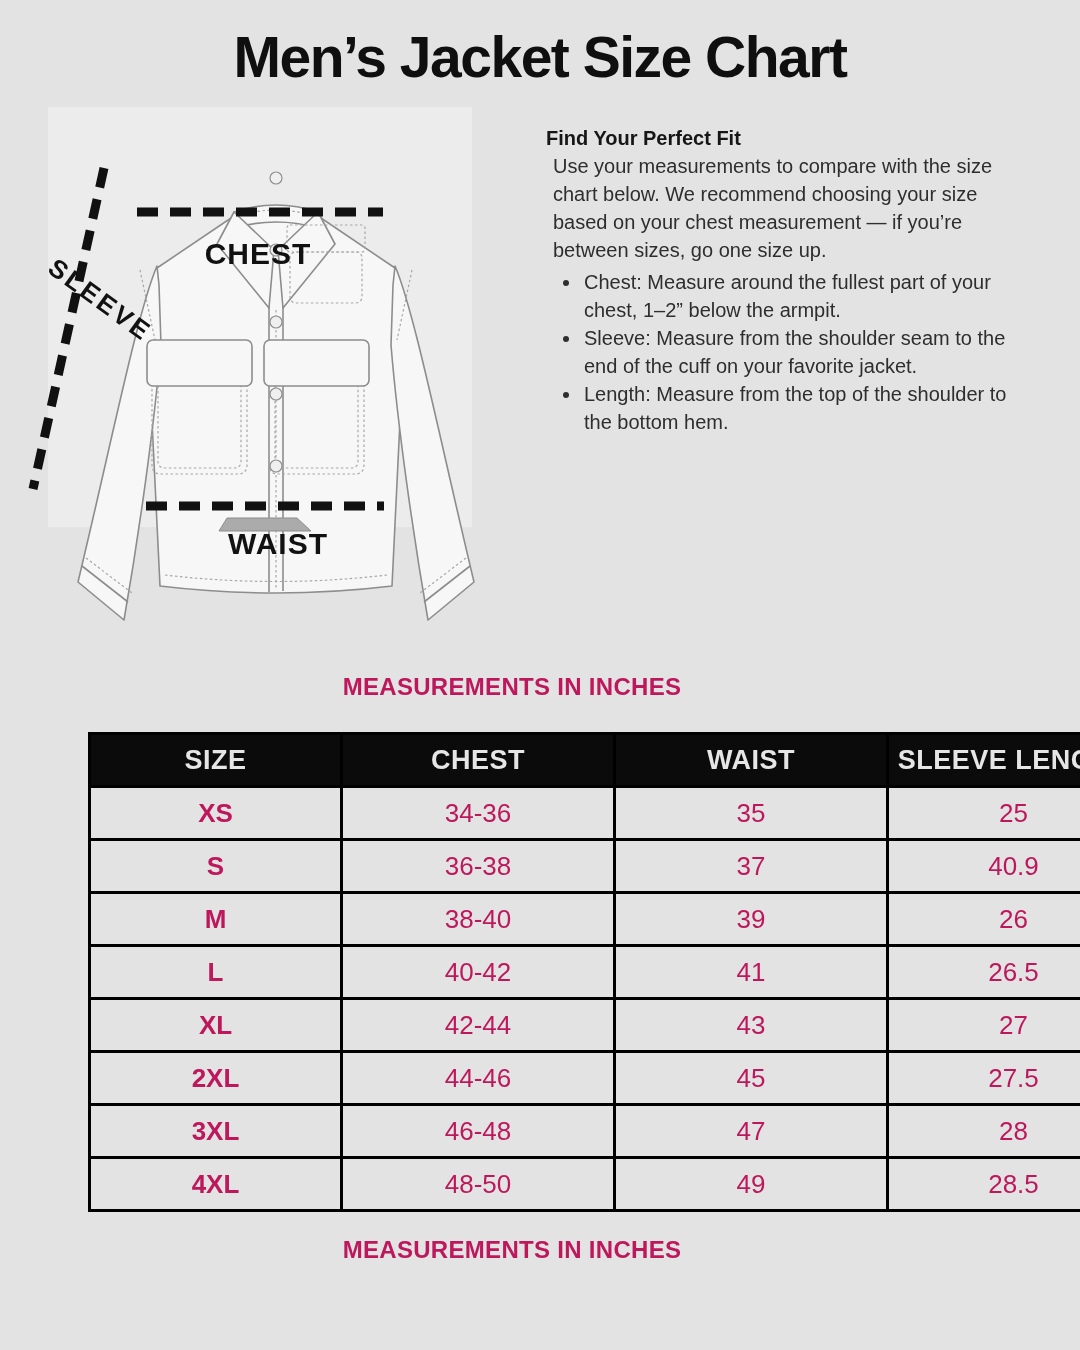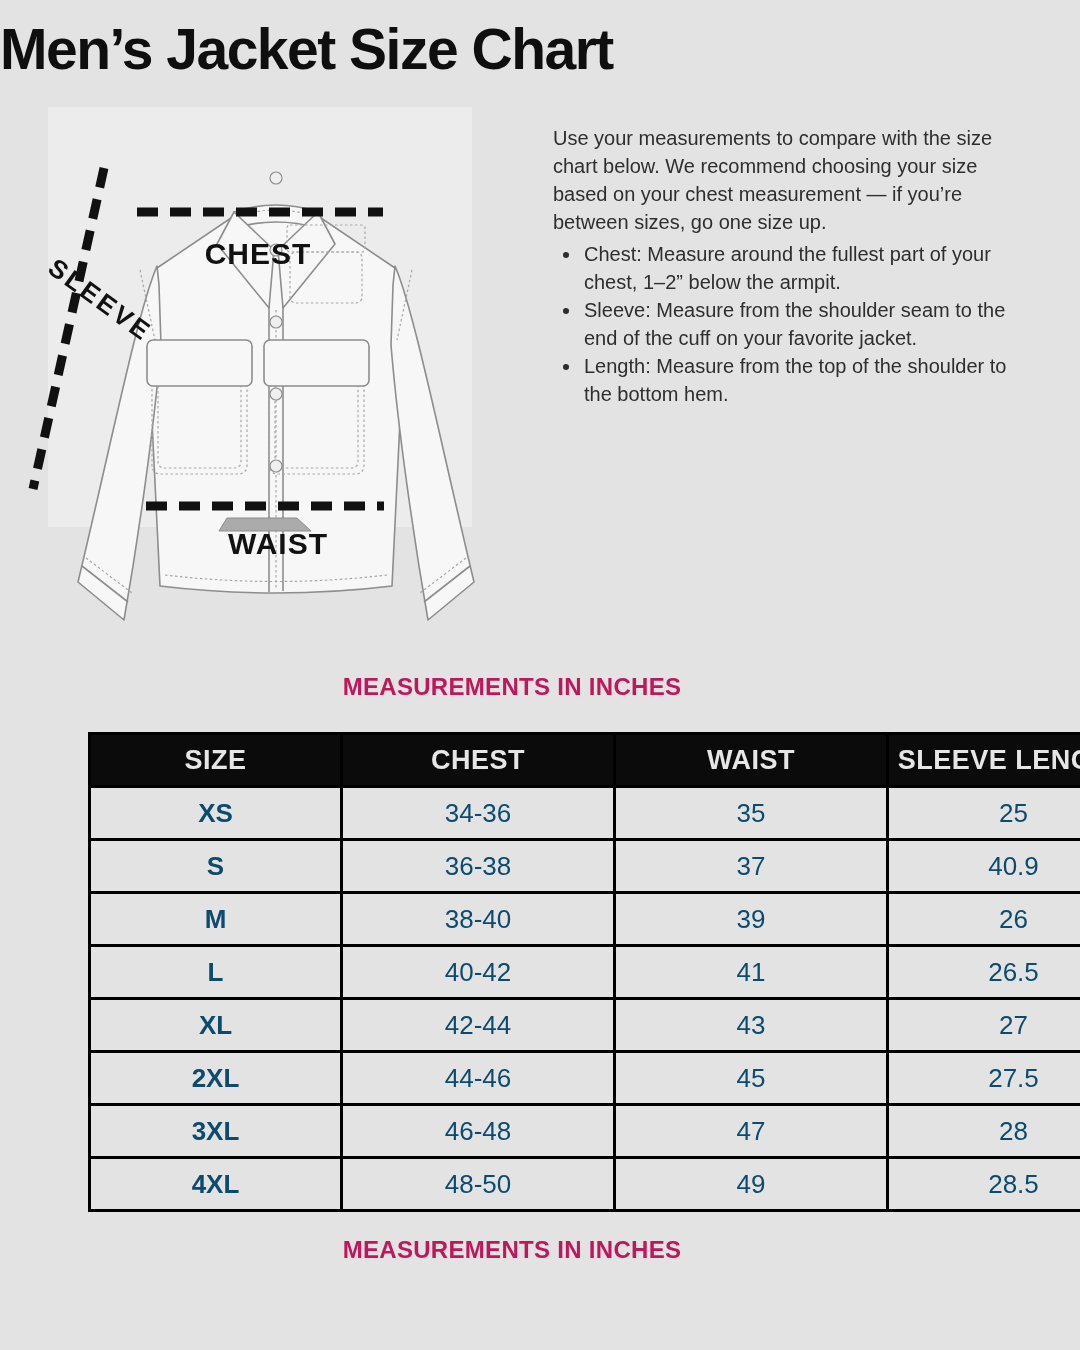--- a/index.html
+++ b/index.html
@@ -8,21 +8,22 @@
     background:#e3e3e3;
     font-family:"Liberation Sans", sans-serif;
     color:#1a1a1a;
     position:relative;
     overflow:hidden;
   }
   .page{position:absolute;inset:0;}
 
   
   .page-title{
-    position:absolute;top:16px;left:0;width:1080px;
+    position:absolute;top:24px;left:0;width:1080px;
+    text-align:center;
     font-size:57px;font-weight:700;letter-spacing:-1.5px;
     color:#0f0f0f;margin:0;
   }
 
   
   .figure{position:absolute;left:20px;top:100px;width:470px;height:470px;}
   .figure svg{overflow:visible;display:block;}
   .svg-label{
     font-family:"Liberation Sans", sans-serif;
     font-weight:700;fill:#111;
@@ -55,21 +56,21 @@
   }
   .size-table th,.size-table td{
     border:3px solid #000;
     text-align:center;vertical-align:middle;
     height:50px;padding:0;
   }
   .size-table thead th{
     background:#0b0b0b;color:#e6e6e6;
     font-size:27px;font-weight:700;letter-spacing:0.5px;
   }
-  .size-table td{font-size:26px;color:#0c4a6e;background:#e3e3e3;}
+  .size-table td{font-size:26px;color:#be185d;background:#e3e3e3;}
   .size-table td.size-cell{font-weight:700;}
   .col-size{width:24%;}
   .col-chest{width:26%;}
   .col-waist{width:26%;}
   .col-sleeve{width:24%;}
 </style>
 </head>
 <body>
 
 <div class="page">
@@ -139,20 +140,21 @@
       <line x1="126" y1="406" x2="364" y2="406" stroke="#111" stroke-width="9" stroke-dasharray="21 12"></line>
       <line x1="84" y1="68" x2="13" y2="389" stroke="#111" stroke-width="9" stroke-dasharray="20 12"></line>
 
       <text x="238" y="164" text-anchor="middle" class="svg-label" font-size="30" letter-spacing="1">CHEST</text>
       <text x="258" y="454" text-anchor="middle" class="svg-label" font-size="30" letter-spacing="1">WAIST</text>
       <text text-anchor="middle" class="svg-label" font-size="26" letter-spacing="3" transform="translate(75,207) rotate(36)">SLEEVE</text>
     </svg>
   </div>
 
   <div class="info">
+    <p class="heading">Find Your Perfect Fit</p>
     <p class="body-text"> Use your measurements to compare with the size chart below. We recommend choosing your size based on your chest measurement — if you’re between sizes, go one size up.</p>
     <ul>
       <li>Chest: Measure around the fullest part of your chest, 1–2” below the armpit.</li>
       <li>Sleeve: Measure from the shoulder seam to the end of the cuff on your favorite jacket.</li>
       <li>Length: Measure from the top of the shoulder to the bottom hem.</li>
     </ul>
   </div>
 
   <div class="caption top">MEASUREMENTS IN INCHES</div>
 

